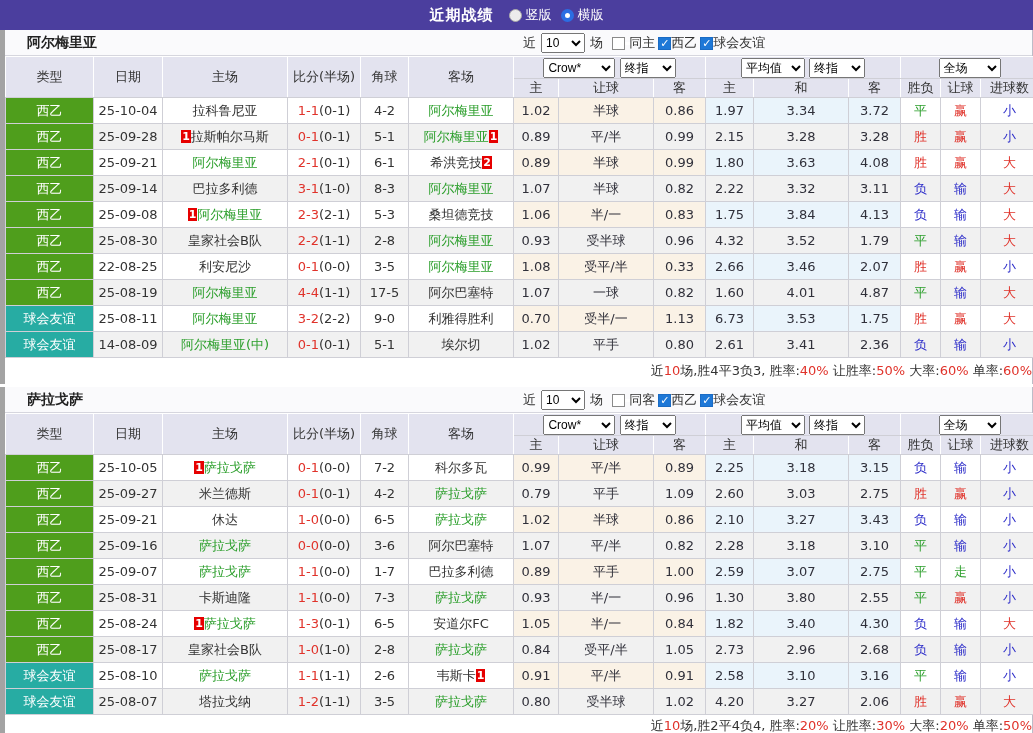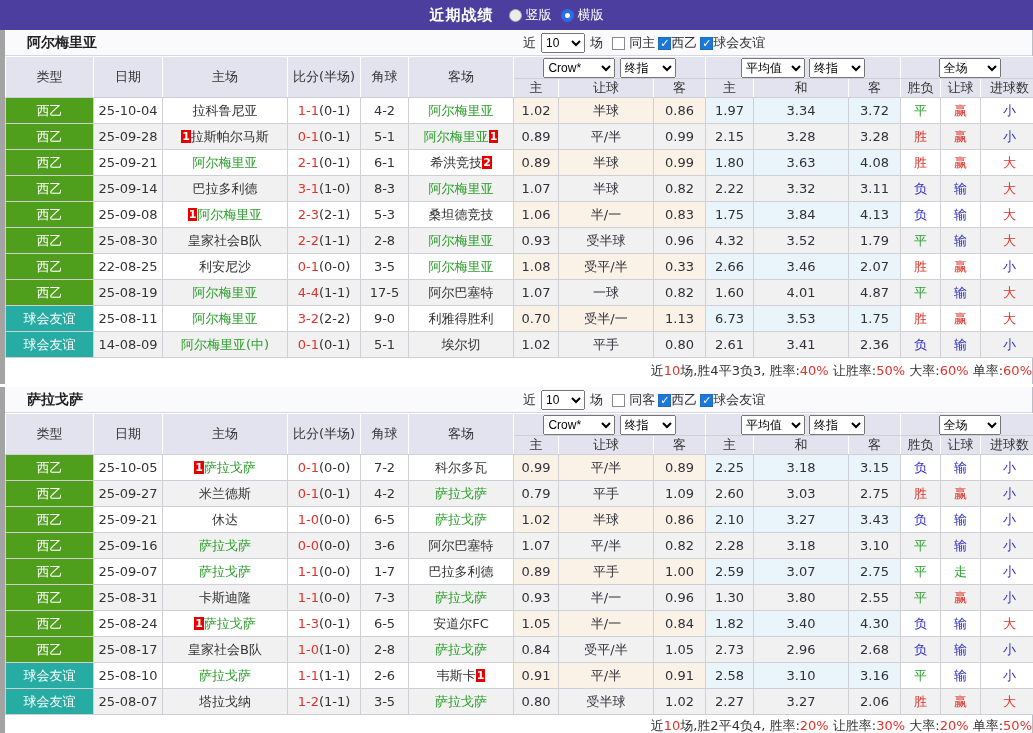--- a/index.html
+++ b/index.html
@@ -533,21 +533,21 @@
         <tr class="even">
           <td class="badge friendly">球会友谊</td>
           <td>25-08-07</td>
           <td><span class="team">塔拉戈纳</span></td>
           <td><span class="ft">1-2</span><span class="ht">(1-1)</span></td>
           <td>3-5</td>
           <td><span class="team self">萨拉戈萨</span></td>
           <td class="crown">0.80</td>
           <td class="crown">受半球</td>
           <td class="crown">1.02</td>
-          <td class="avg">2.27</td>
+          <td class="avg">4.20</td>
           <td class="avg">3.27</td>
           <td class="avg">2.06</td>
           <td class="res" style="color: rgb(224, 50, 42);">胜</td>
           <td class="res" style="color: rgb(224, 50, 42);">赢</td>
           <td class="res" style="color: rgb(224, 50, 42);">大</td>
         </tr>
       </tbody>
   </table>
   <div class="footer small"><span>近</span><span class="red">10</span><span>场,胜2平4负4, 胜率:</span><span class="red">20%</span><span> 让胜率:</span><span class="red">30%</span><span> 大率:</span><span class="red">20%</span><span> 单率:</span><span class="red">50%</span></div>
 </section>

